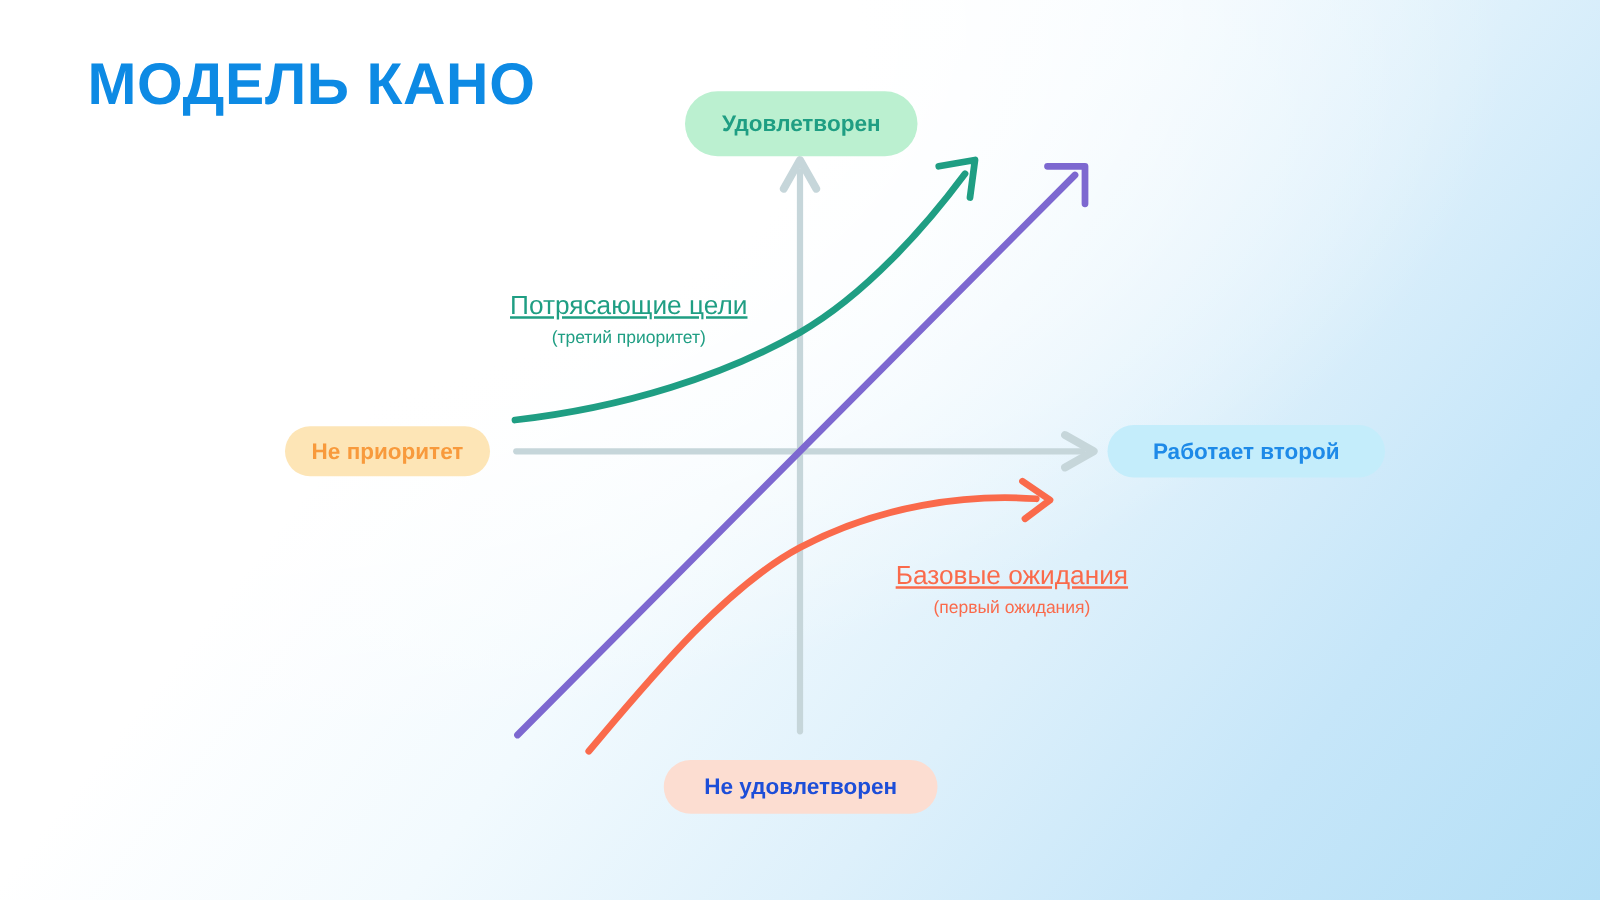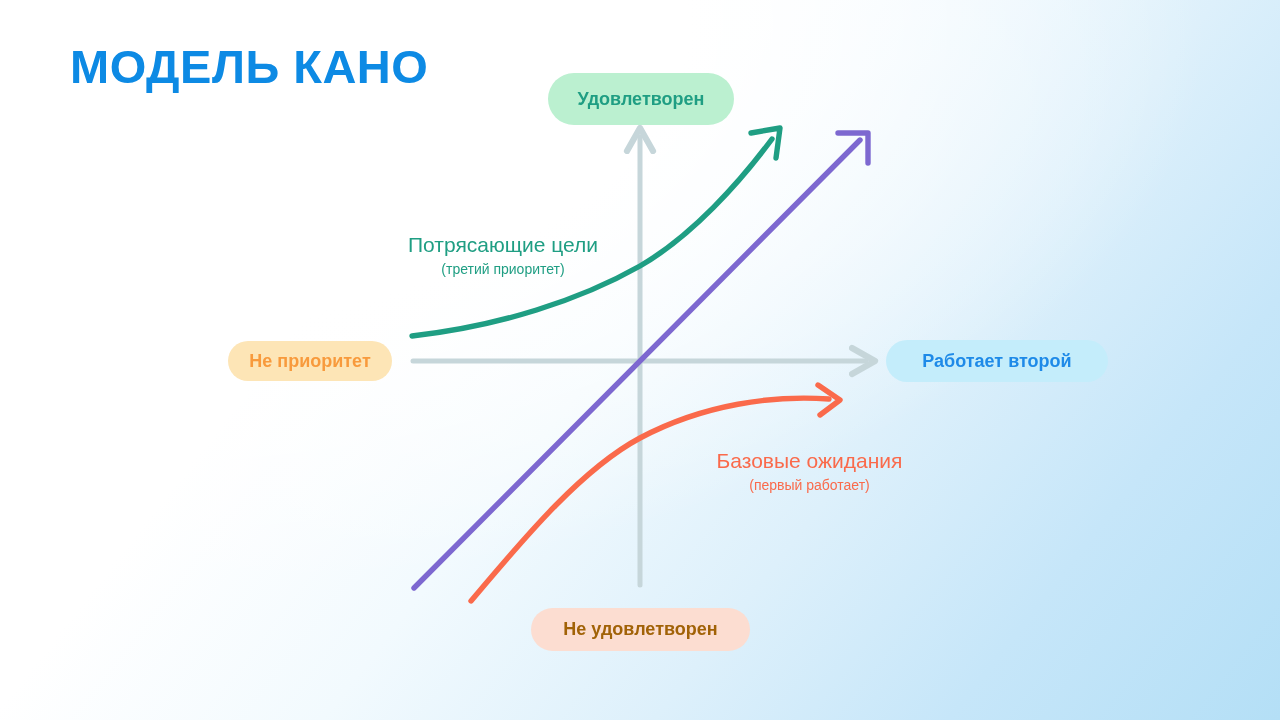--- a/index.html
+++ b/index.html
@@ -61,34 +61,35 @@
   #pill-works-well {
     left: 886px;  top: 340px;
     width: 222px; height: 42px;
     background: #c4edfb;
     color: #1e8ae8;
   }
   #pill-dissatisfied {
     left: 531px;  top: 608px;
     width: 219px; height: 43px;
     background: #fcddd1;
-    color: #a16207;
+    color: #1d4ed8;
   }
 
   
   .curve-label {
     position: absolute;
     text-align: center;
     line-height: 1.25;
     white-space: nowrap;
   }
   .curve-label .main {
     display: block;
     font-size: 21px;
     font-weight: normal;
+    text-decoration: underline;
   }
   .curve-label .sub {
     display: block;
     font-size: 14px;
     margin-top: 3px;
   }
   #label-delighters {
     left: 393px; top: 232px;
     width: 220px;
     color: #1f9e83;
@@ -148,16 +149,16 @@
   <div class="pill" id="pill-dissatisfied">Не удовлетворен</div>
 
   <div class="curve-label" id="label-delighters">
     <span class="main">Потрясающие цели</span>
     <span class="sub">(третий приоритет)</span>
   </div>
 
 
   <div class="curve-label" id="label-basic">
     <span class="main">Базовые ожидания</span>
-    <span class="sub">(первый работает)</span>
+    <span class="sub">(первый ожидания)</span>
   </div>
 
 </div>
 
 </body></html>

